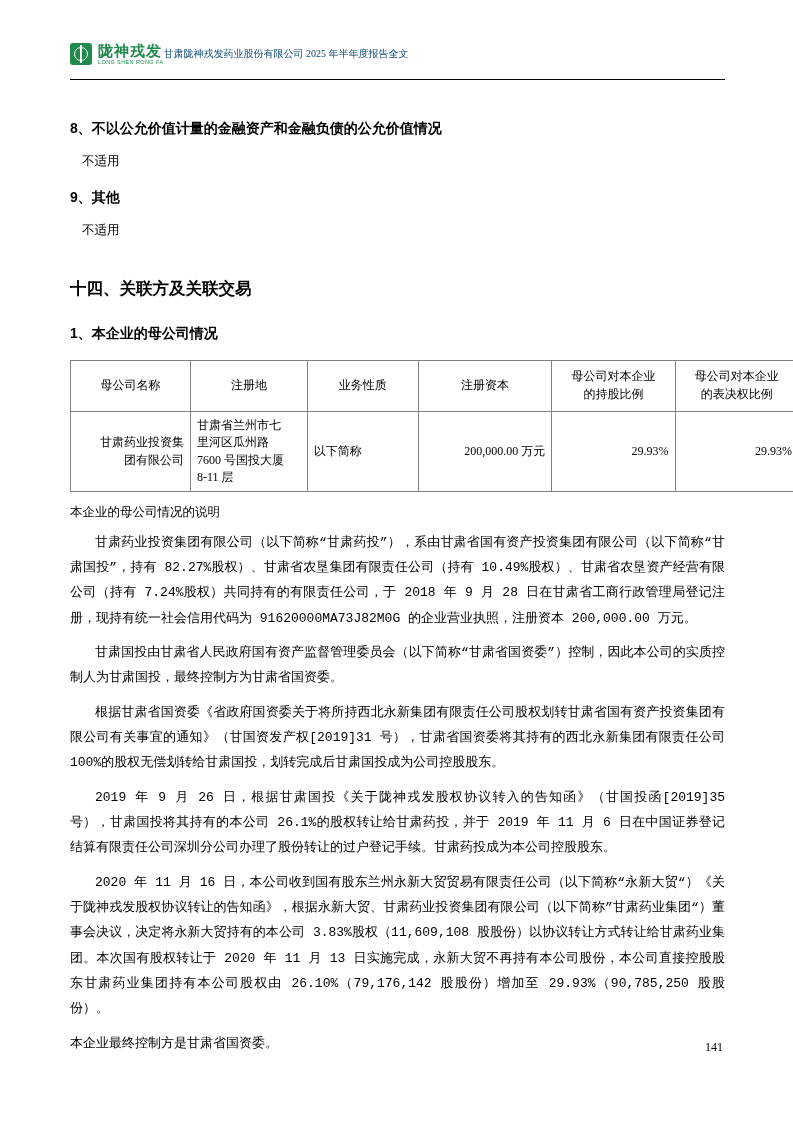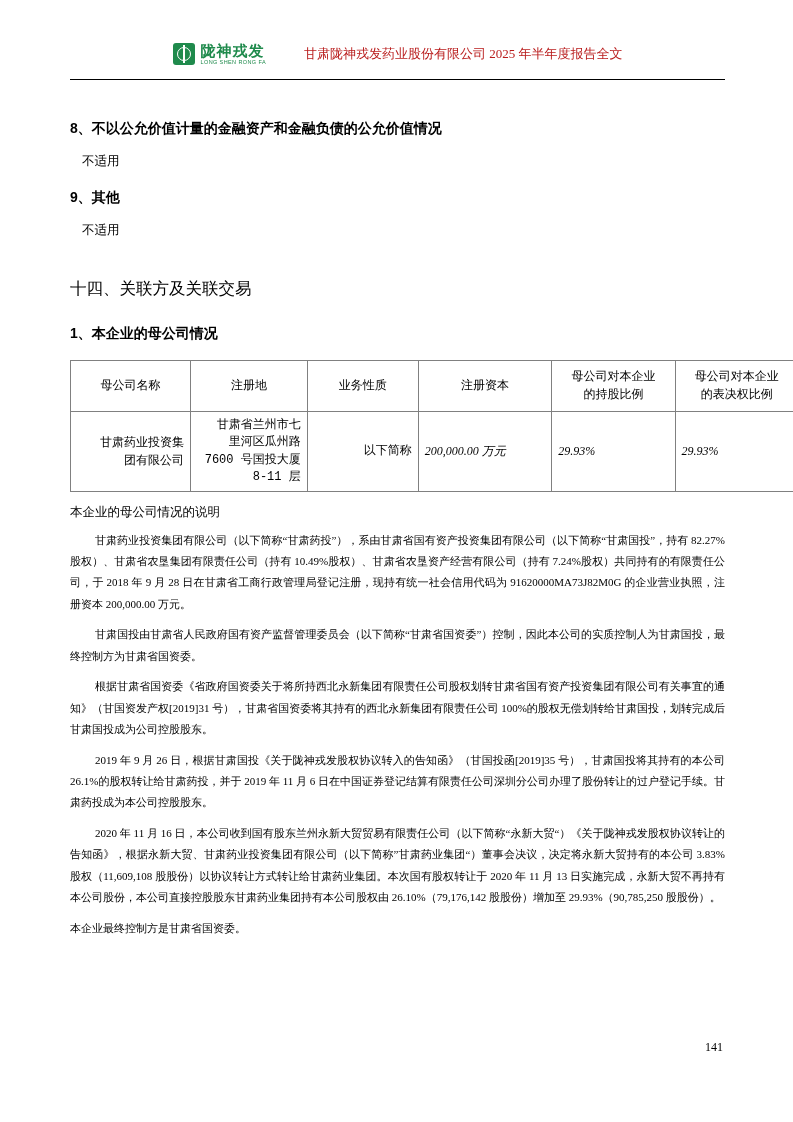--- a/index.html
+++ b/index.html
@@ -19,21 +19,21 @@
     overflow: hidden;
   }
   .header {
     position: absolute;
     left: 70px;
     top: 34px;
     width: 655px;
     height: 40px;
     display: flex;
     align-items: center;
-    justify-content: center;
+    justify-content: flex-start;
   }
   .logo-wrap {
     display: flex;
     align-items: center;
     gap: 6px;
   }
   .logo-mark {
     width: 22px;
     height: 22px;
     border-radius: 3px;
@@ -74,25 +74,24 @@
     letter-spacing: 1px;
   }
   .logo-en {
     font-family: "Liberation Sans", sans-serif;
     font-size: 5.5px;
     color: #1f8a4c;
     letter-spacing: 0.4px;
     margin-top: 2px;
   }
   .header-title {
-    font-size: 13px;
+    font-size: 10px;
     font-family: "Liberation Serif", serif;
-    color: #b91c1c;
+    color: #0c4a6e;
     white-space: nowrap;
-    margin-left: 38px;
   }
   .hr {
     position: absolute;
     left: 70px;
     top: 79px;
     width: 655px;
     height: 0;
     border-top: 1.6px solid #000;
   }
   .content {
@@ -104,21 +103,21 @@
   h3.sec {
     font-family: "Liberation Sans", sans-serif;
     font-size: 14px;
     font-weight: bold;
     margin: 16px 0 12px 0;
     line-height: 1.5;
   }
   h2.chapter {
     font-family: "Liberation Sans", sans-serif;
     font-size: 16.5px;
-    font-weight: normal;
+    font-weight: bold;
     margin: 36px 0 22px 0;
     line-height: 1.5;
   }
   h3.sub {
     font-family: "Liberation Sans", sans-serif;
     font-size: 14px;
     font-weight: bold;
     margin: 22px 0 16px 0;
     line-height: 1.5;
   }
@@ -142,34 +141,35 @@
   table.parent th {
     text-align: center;
     font-weight: normal;
     background: #ffffff;
     height: 40px;
   }
   table.parent td {
     height: 62px;
   }
   .c-center { text-align: right; }
-  .c-right { text-align: left; font-style: italic; }
-  .c-left { text-align: right; font-family: Liberation Mono, monospace; }
+  .c-right { text-align: right; }
+  .c-left { text-align: left; }
   p.note {
     font-size: 12.5px;
     margin: 10px 0 6px 0;
     line-height: 1.7;
   }
   p.body {
-    font-size: 11px;
+    font-size: 13px;
     margin: 0 0 9px 0;
     line-height: 1.95;
     text-align: justify;
     text-justify: inter-ideograph;
     text-indent: 25px;
+    font-family: Liberation Mono, monospace;
   }
   p.body.noind {
     text-indent: 0;
   }
   .pagenum {
     position: absolute;
     right: 70px;
     top: 1040px;
     font-size: 12px;
     font-family: "Liberation Serif", serif;

